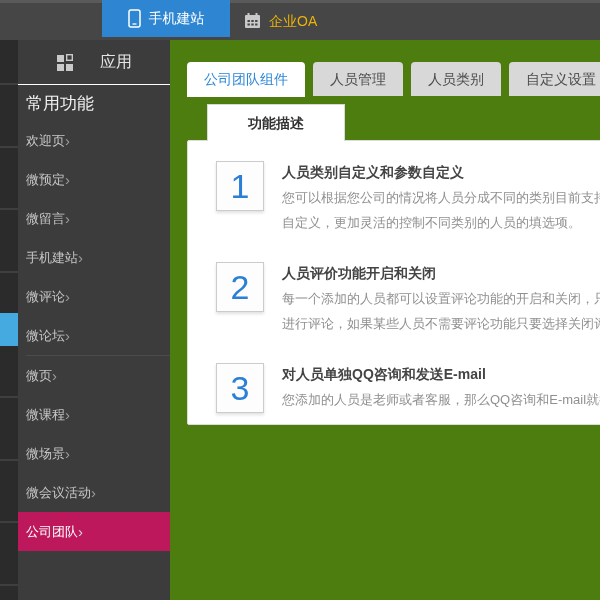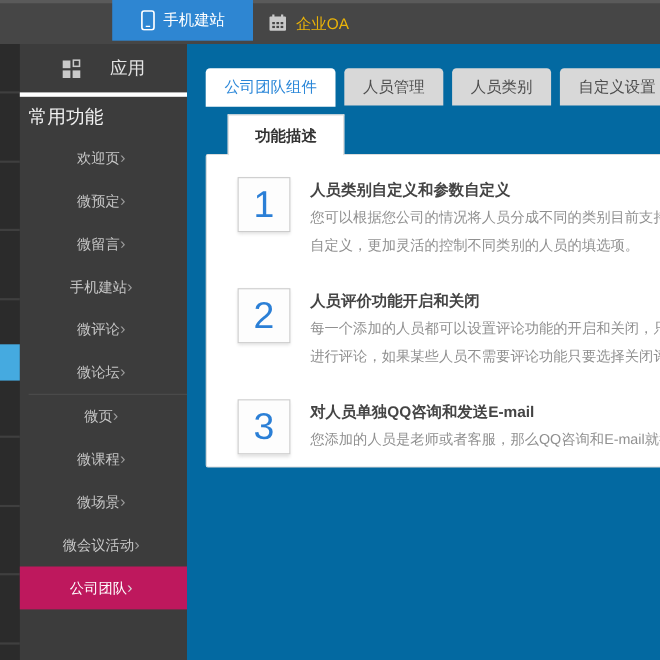--- a/index.html
+++ b/index.html
@@ -19,41 +19,41 @@
   }
   .tab-oa { position:absolute; left:244px; top:3px; height:37px; display:flex; align-items:center; gap:8px; color:#eab308; font-size:14px; cursor:pointer; }
   
   .sidebar { position:absolute; left:0; top:40px; width:170px; height:560px; background:#3c3c3c; z-index:5; }
   .rail { position:absolute; left:0; top:0; width:18px; height:560px; background:#2b2b2b; }
   .rail-line { position:absolute; left:0; width:18px; height:2px; background:#3f3f3f; }
   .rail-highlight { position:absolute; left:0; top:273px; width:18px; height:33px; background:var(--rail-highlight,#45aae0); }
   .side-content { position:absolute; left:18px; top:0; width:152px; }
   .app-row {
     height:44px; display:flex; align-items:center; justify-content:center; gap:26px;
-    color:#e4e4e4; font-size:16px; border-bottom:4px solid #ffffff; cursor:pointer;
+    color:#e4e4e4; font-size:16px; border-bottom:1px solid #ffffff; cursor:pointer;
   }
   .section-header { height:36px; display:flex; align-items:center; padding-left:8px; font-size:17px; font-weight:normal; color:#f2f2f2; }
   .side-item {
-    height:39px; display:flex; align-items:center; justify-content:center;
+    height:39px; display:flex; align-items:center; justify-content:flex-start;
     padding:0 12px 0 8px; color:#c6c6c6; font-size:13px; cursor:pointer;
   }
   .side-item .chev { color:#9c9c9c; font-size:15px; line-height:1; }
   .side-item.active { background:#be185d; color:#ffffff; }
   .side-item.active .chev { color:#d8d8d8; }
   .side-divider { height:1px; background:#4c4c4c; margin-left:8px; }
   
-  .main { position:absolute; left:170px; top:40px; width:430px; height:560px; background:#0369a1; }
+  .main { position:absolute; left:170px; top:40px; width:430px; height:560px; background:#4d7c0f; }
   .tabs { position:absolute; left:17px; top:22px; display:flex; gap:8px; width:520px; }
   .tab {
     height:34px; line-height:34px; padding:0 17px; background:#d8d8d8; color:#4d4d4d;
     font-size:14px; border-radius:4px 4px 0 0; white-space:nowrap; cursor:pointer; flex:none;
   }
   .tab.active { background:#ffffff; color:#2b87d8; height:35px; }
   .subtab {
-    position:absolute; left:37px; top:64px; height:37px; line-height:36px; padding:0 24px;
+    position:absolute; left:37px; top:64px; height:37px; line-height:36px; padding:0 40px;
     background:#ffffff; border:1px solid #d9d9d9; border-bottom:none; box-sizing:border-box;
     font-size:14px; font-weight:bold; color:#333333; z-index:3; cursor:pointer;
   }
   .card {
     position:absolute; left:17px; top:100px; width:556px; height:285px; box-sizing:border-box;
     background:#ffffff; border:1px solid #dcdcdc; border-radius:2px; z-index:2;
     padding:20px 0 0 28px; overflow:hidden;
   }
   .feature { display:flex; margin-bottom:27px; }
   .num-box {

